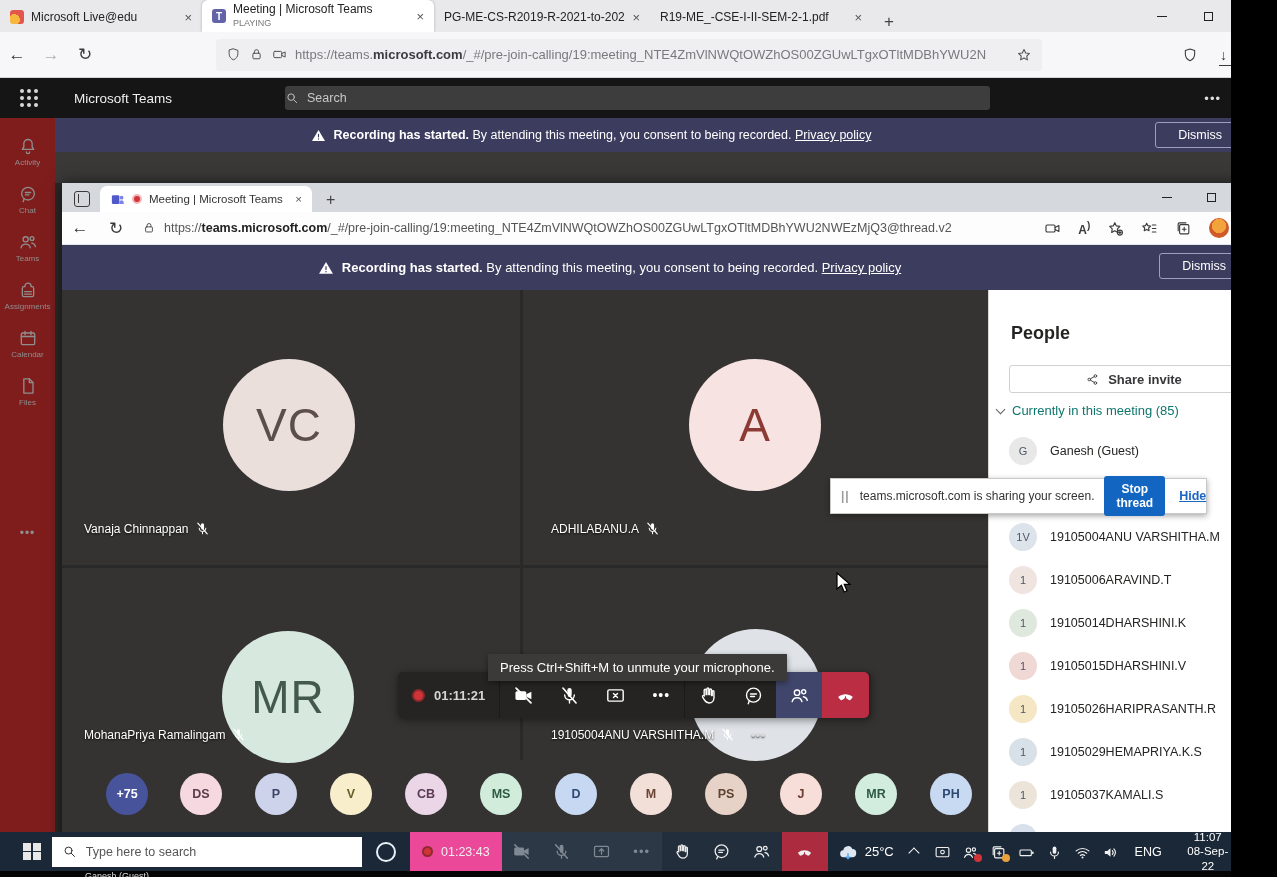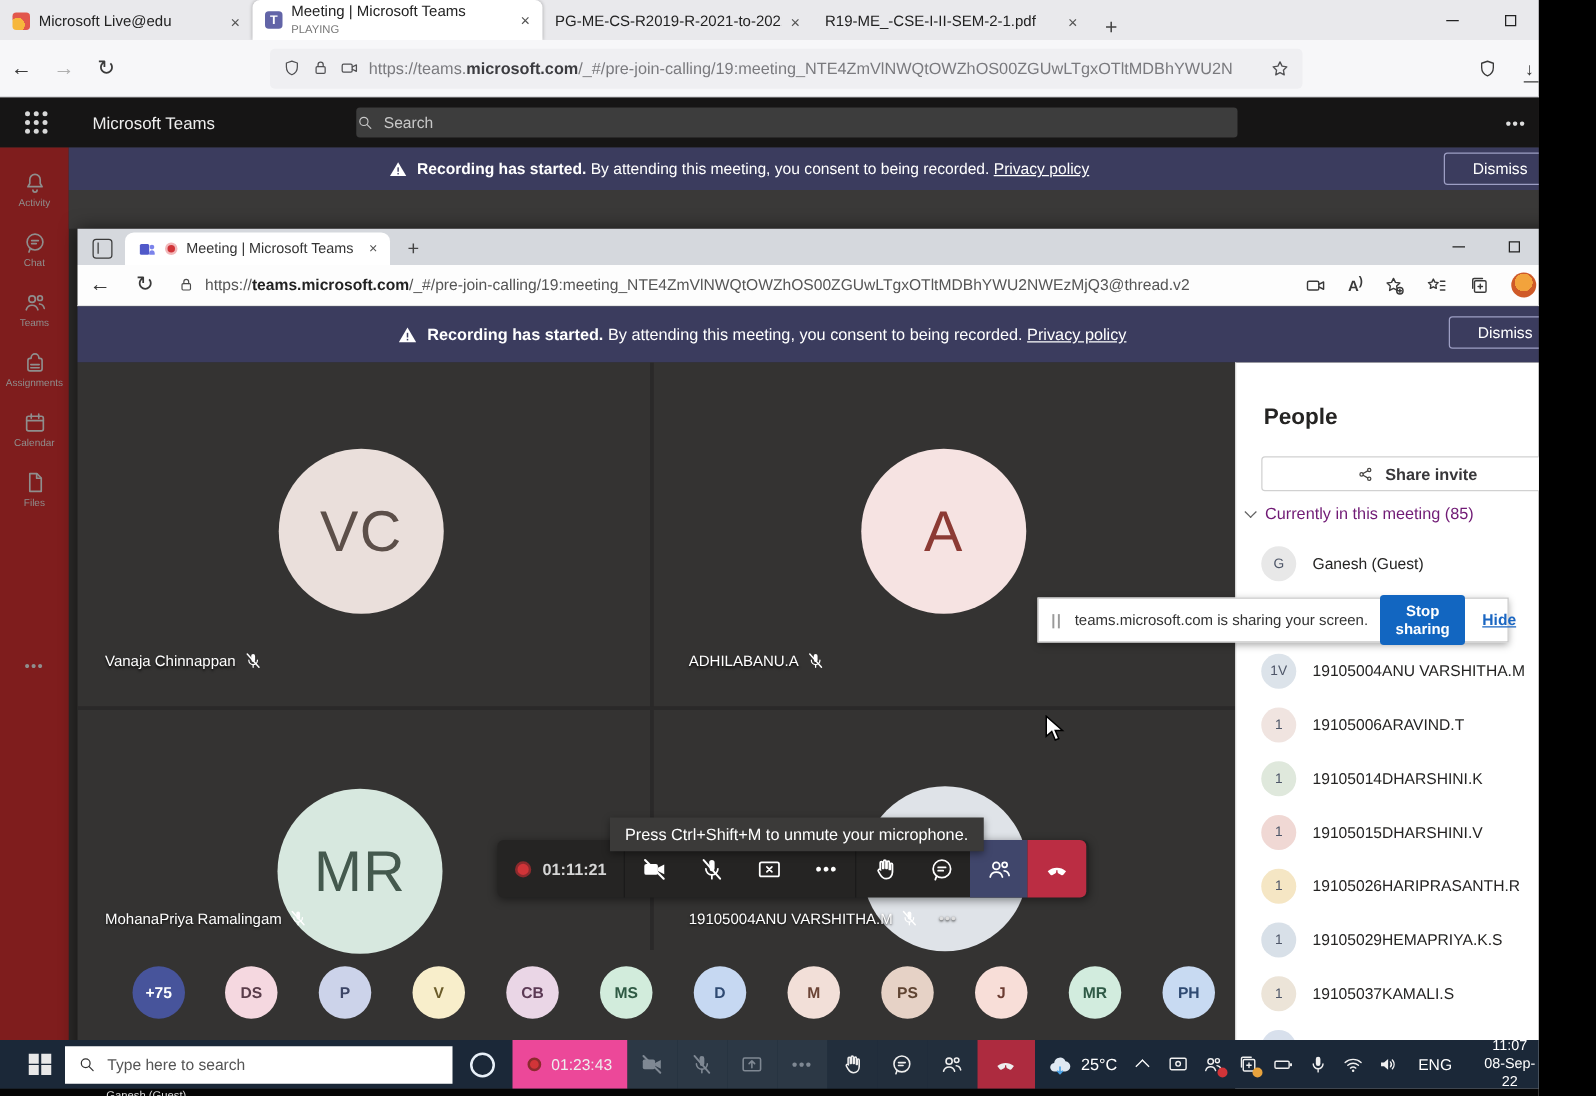--- a/index.html
+++ b/index.html
@@ -108,21 +108,21 @@
 
   
   .backcircle{z-index:1;} .ctrlbar{z-index:5;}
 
   
   .people{position:absolute;left:926px;top:107px;width:289px;height:587px;background:#fff;border-left:1px solid #d8d8d8;}
   .people h2{margin:0;position:absolute;left:22px;top:33px;font-size:18px;color:#252423;}
   .people .close{position:absolute;right:26px;top:34px;color:#555;font-size:17px;}
   .share-invite{position:absolute;left:20px;top:75px;width:249px;height:28px;border:1px solid #d1d1d1;border-radius:3px;background:#fff;display:flex;align-items:center;justify-content:center;gap:8px;font-size:13px;font-weight:bold;color:#38373a;}
   .share-invite svg{width:15px;height:15px;color:#484644;}
-  .p-section{position:absolute;left:8px;top:113px;display:flex;align-items:center;gap:8px;font-size:13px;color:#701a75;}
+  .p-section{position:absolute;left:8px;top:113px;display:flex;align-items:center;gap:8px;font-size:13px;color:#0f766e;}
   .chev{width:7px;height:7px;border-right:1.6px solid #616161;border-bottom:1.6px solid #616161;transform:rotate(45deg);margin-top:-3px;}
   .p-rows{position:absolute;left:0;top:139px;width:289px;}
   .p-row{height:43px;display:flex;align-items:center;padding:0 22px 0 20px;gap:13px;}
   .p-avatar{width:28px;height:28px;border-radius:50%;flex:none;display:flex;align-items:center;justify-content:center;font-size:11px;color:#4e5668;}
   .p-name{font-size:12.5px;color:#252423;white-space:nowrap;overflow:hidden;flex:1;}
   .p-mic{width:16px;height:16px;color:#484644;flex:none;}
 
   
   .sharebar{position:absolute;left:768px;top:295px;width:377px;height:36px;background:#fff;border:1px solid #c9c9c9;box-shadow:0 2px 6px rgba(0,0,0,.35);display:flex;align-items:center;gap:10px;padding:0 10px;z-index:8;}
   .sb-grip{color:#9a9a9a;font-size:12px;font-weight:bold;letter-spacing:1px;}
@@ -742,21 +742,21 @@
             <svg class="ic p-mic">
               <use href="#ic-mic-off"></use>
             </svg>
           </div>
         </div>
     </div>
 
     <div class="sharebar">
       <span class="sb-grip">||</span>
       <span class="sb-text">teams.microsoft.com is sharing your screen.</span>
-      <button class="sb-stop">Stop sharing</button>
+      <button class="sb-stop">Stop thread</button>
       <a class="sb-hide">Hide</a>
     </div>
   </div>
 
   <div class="taskbar">
     <span class="tb-start">
         <span class="winlogo">
           <i></i>
           <i></i>
           <i></i>

